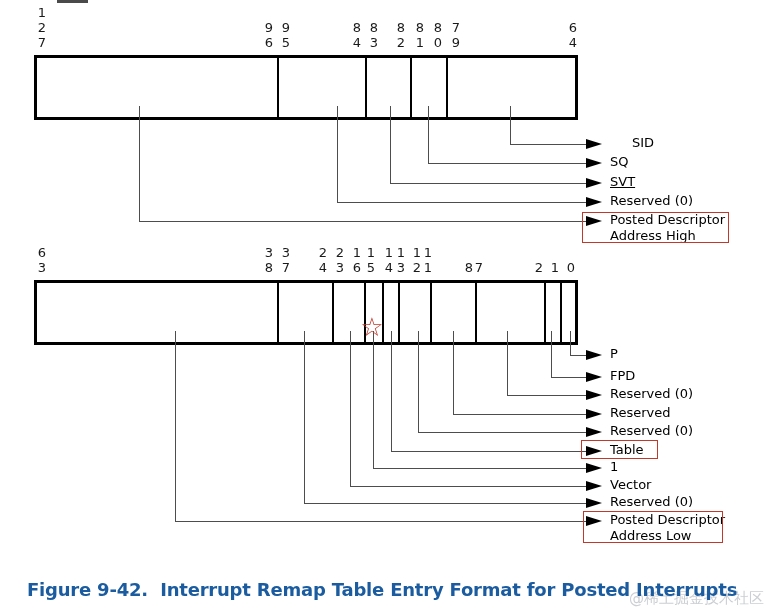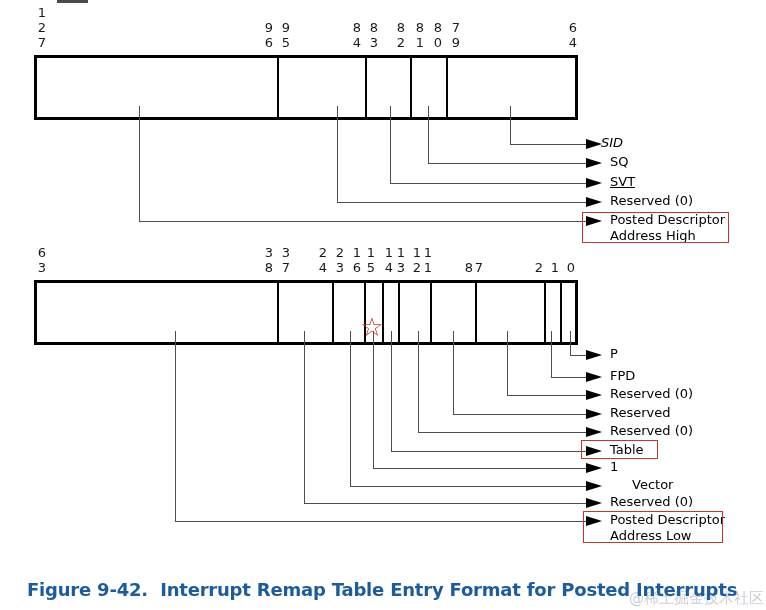--- a/index.html
+++ b/index.html
@@ -70,21 +70,21 @@
 1</div>
       <div class="bitnum" style="left: 438px; top: 20px;">8
 0</div>
       <div class="bitnum" style="left: 456px; top: 20px;">7
 9</div>
       <div class="bitnum" style="left: 573px; top: 20px;">6
 4</div>
       <div class="leader-v" style="left: 510px; top: 106px; height: 38px;"></div>
       <div class="leader-h" style="left: 510px; top: 144px; width: 76px;"></div>
       <div class="arrowhead" style="left: 586px; top: 139px;"></div>
-      <div class="flabel" style="left: 601px; top: 135px; font-style: italic;">SID</div>
+      <div class="flabel" style="left: 632px; top: 135px;">SID</div>
       <div class="leader-v" style="left: 428px; top: 106px; height: 57px;"></div>
       <div class="leader-h" style="left: 428px; top: 163px; width: 158px;"></div>
       <div class="arrowhead" style="left: 586px; top: 158px;"></div>
       <div class="flabel" style="left: 610px; top: 154px;">SQ</div>
       <div class="leader-v" style="left: 390px; top: 106px; height: 77px;"></div>
       <div class="leader-h" style="left: 390px; top: 183px; width: 196px;"></div>
       <div class="arrowhead" style="left: 586px; top: 178px;"></div>
       <div class="flabel" style="left: 610px; top: 174px; text-decoration: underline;">SVT</div>
       <div class="leader-v" style="left: 337px; top: 106px; height: 96px;"></div>
       <div class="leader-h" style="left: 337px; top: 202px; width: 249px;"></div>
@@ -158,21 +158,21 @@
       <div class="arrowhead" style="left: 586px; top: 446px;"></div>
       <div class="flabel" style="left: 610px; top: 442px;">Table</div>
       <div class="hlbox" style="left: 581px; top: 440px; width: 77px; height: 19px;"></div>
       <div class="leader-v" style="left: 373px; top: 331px; height: 137px;"></div>
       <div class="leader-h" style="left: 373px; top: 468px; width: 213px;"></div>
       <div class="arrowhead" style="left: 586px; top: 463px;"></div>
       <div class="flabel" style="left: 610px; top: 459px;">1</div>
       <div class="leader-v" style="left: 350px; top: 331px; height: 155px;"></div>
       <div class="leader-h" style="left: 350px; top: 486px; width: 236px;"></div>
       <div class="arrowhead" style="left: 586px; top: 481px;"></div>
-      <div class="flabel" style="left: 632px; top: 477px;">Vector</div>
+      <div class="flabel" style="left: 610px; top: 477px;">Vector</div>
       <div class="leader-v" style="left: 304px; top: 331px; height: 172px;"></div>
       <div class="leader-h" style="left: 304px; top: 503px; width: 282px;"></div>
       <div class="arrowhead" style="left: 586px; top: 498px;"></div>
       <div class="flabel" style="left: 610px; top: 494px;">Reserved (0)</div>
       <div class="leader-v" style="left: 175px; top: 331px; height: 190px;"></div>
       <div class="leader-h" style="left: 175px; top: 521px; width: 411px;"></div>
       <div class="arrowhead" style="left: 586px; top: 516px;"></div>
       <div class="flabel" style="left: 610px; top: 512px;">Posted Descriptor
 Address Low</div>
       <div class="hlbox" style="left: 583px; top: 511px; width: 140px; height: 32px;"></div>

